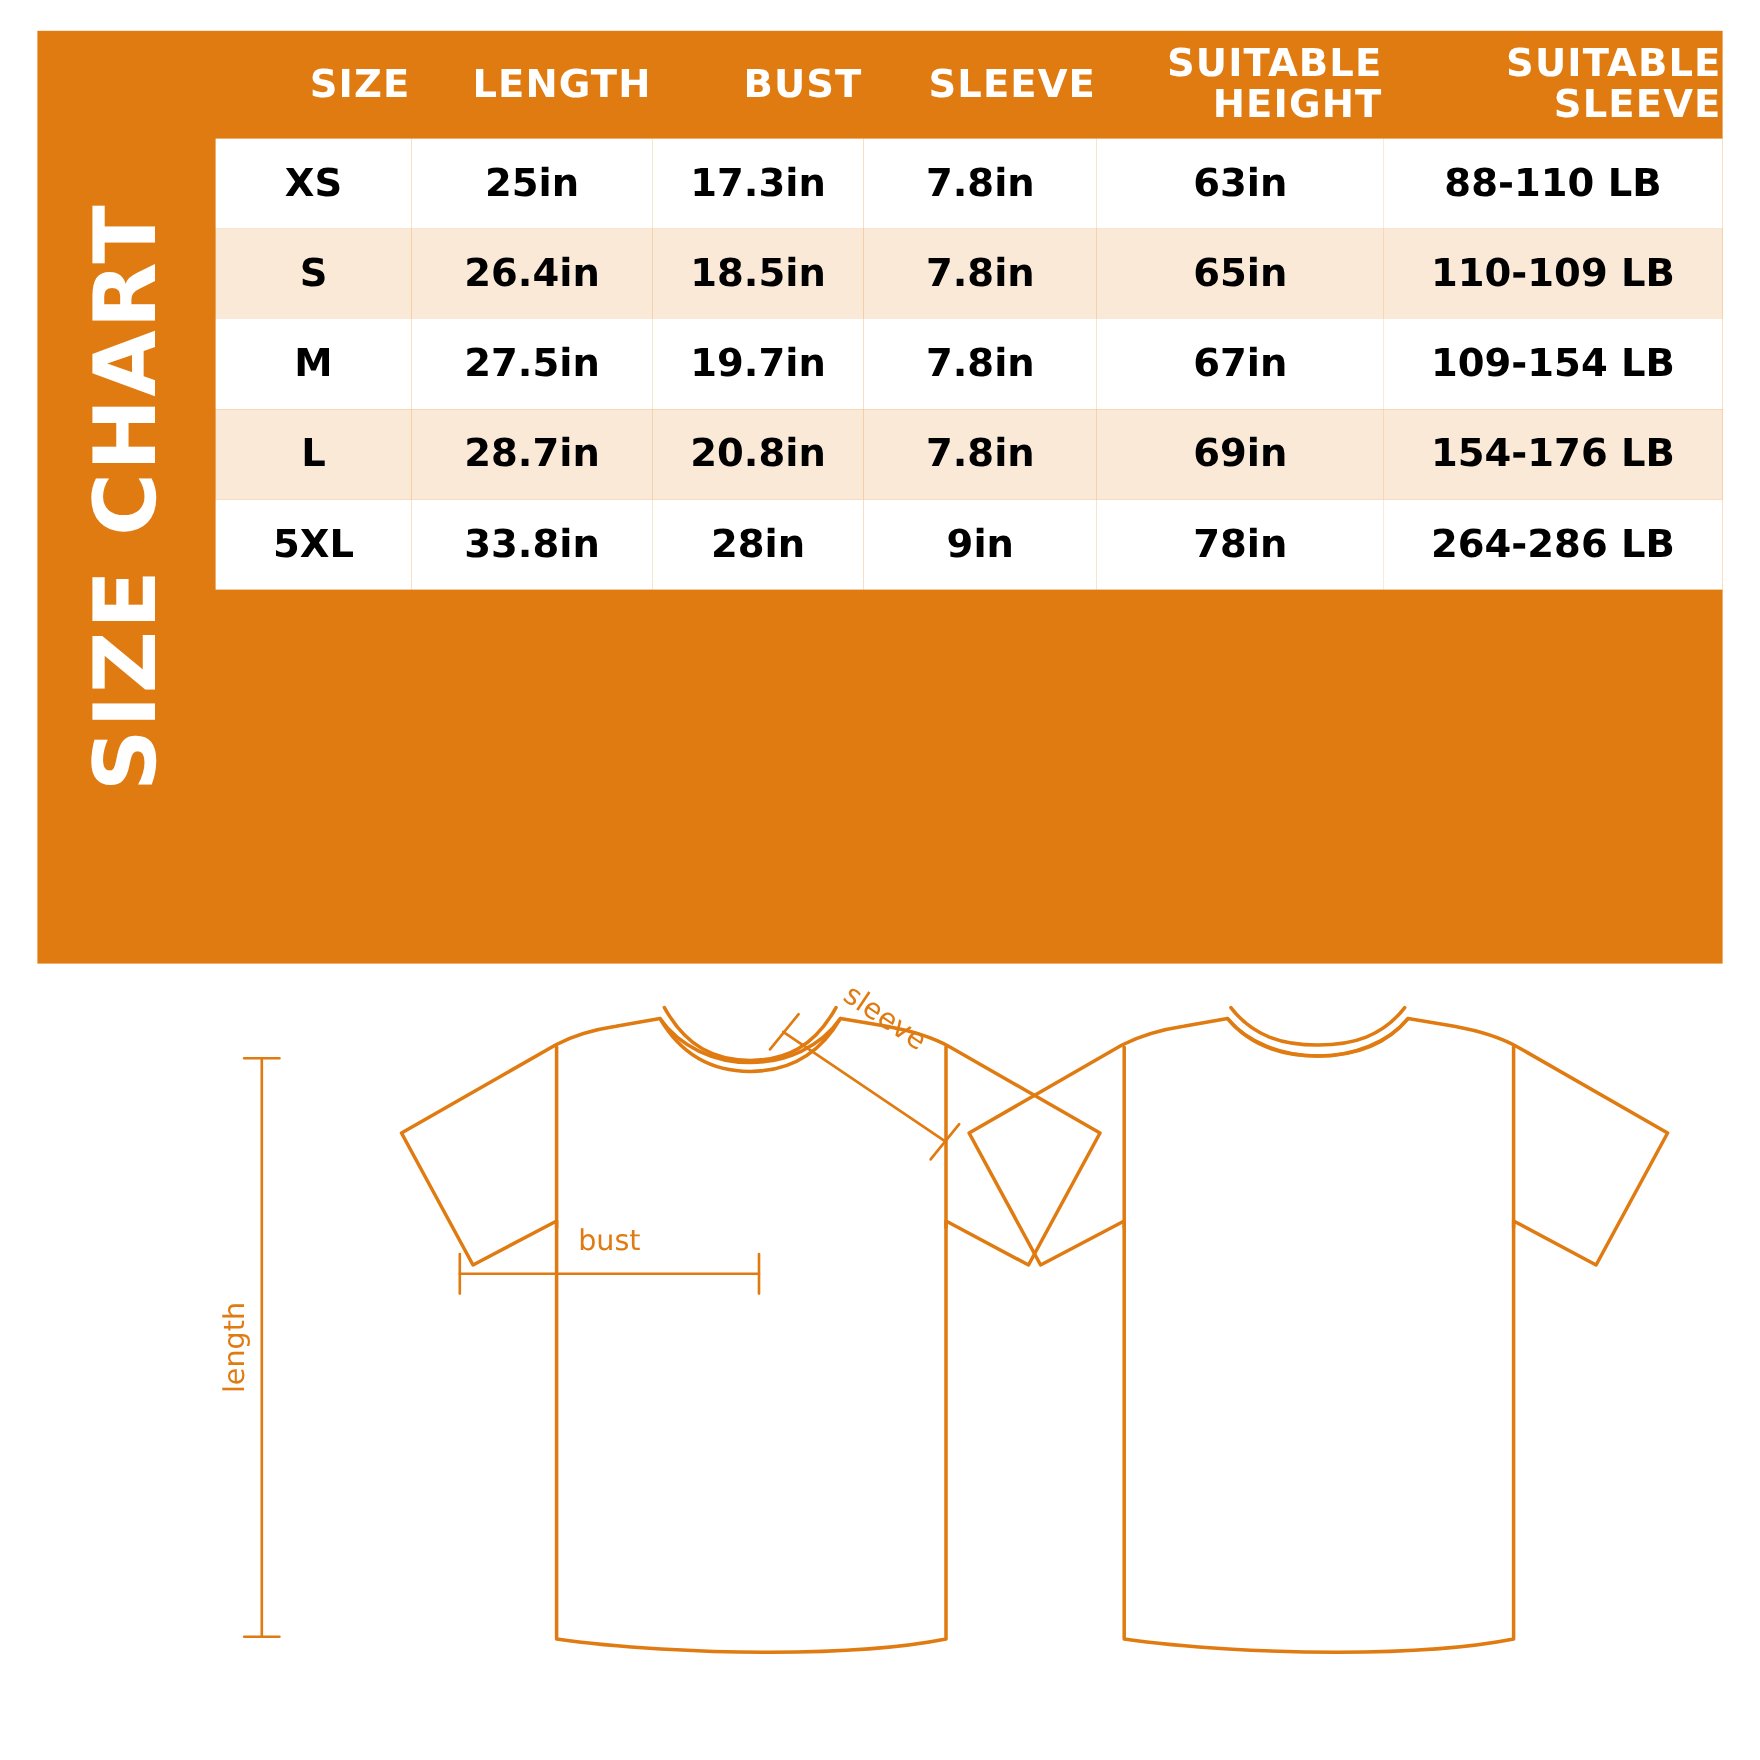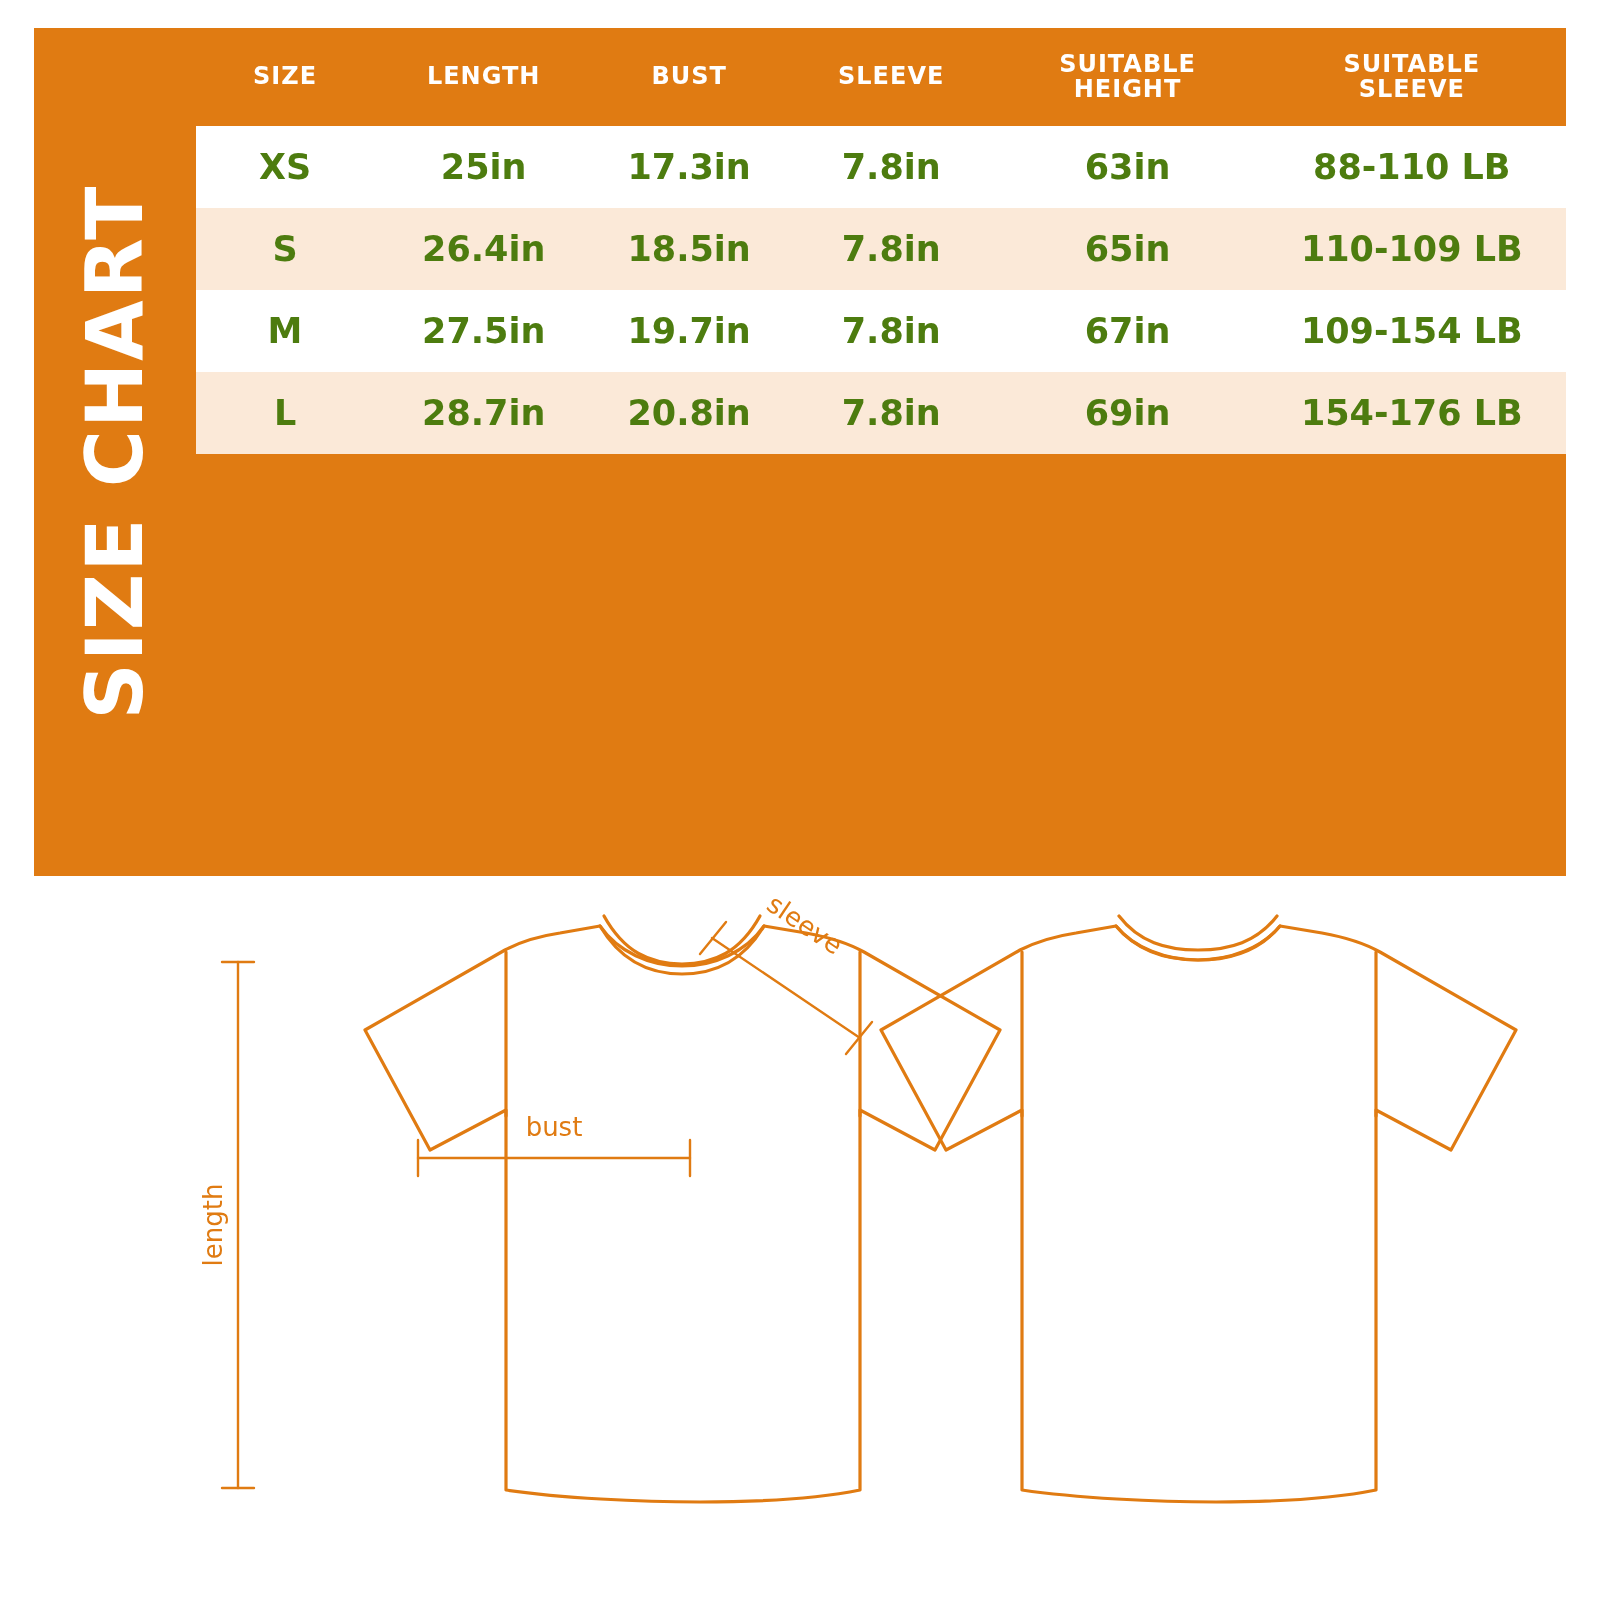--- a/index.html
+++ b/index.html
@@ -57,31 +57,31 @@
     flex-direction: column;
   }
 
   table.size-table {
     width: 100%;
     border-collapse: collapse;
     table-layout: fixed;
   }
   table.size-table th {
     color: #ffffff;
-    font-size: 24px;
+    font-size: 35px;
     font-weight: bold;
     letter-spacing: 1px;
     height: 96px;
     vertical-align: middle;
-    text-align: center;
+    text-align: right;
     line-height: 1.05;
     font-family: "DejaVu Sans", sans-serif;
   }
   table.size-table td {
-    color: #4d7c0f;
+    color: #000000;
     font-size: 35px;
     font-weight: bold;
     height: 80px;
     text-align: center;
     vertical-align: middle;
     font-family: "DejaVu Sans", sans-serif;
   }
   table.size-table tbody tr:nth-child(odd) { background: #ffffff; }
   table.size-table tbody tr:nth-child(even) { background: #fbe9d8; }
 
@@ -172,20 +172,28 @@
             <td>67in</td>
             <td>109-154 LB</td>
           </tr>
           <tr>
             <td>L</td>
             <td>28.7in</td>
             <td>20.8in</td>
             <td>7.8in</td>
             <td>69in</td>
             <td>154-176 LB</td>
+          </tr>
+          <tr>
+            <td>5XL</td>
+            <td>33.8in</td>
+            <td>28in</td>
+            <td>9in</td>
+            <td>78in</td>
+            <td>264-286 LB</td>
           </tr>
         </tbody>
       </table>
     </div>
   </div>
 
   <div class="diagram">
     <svg width="1600" height="700" viewBox="0 0 1600 700" xmlns="http://www.w3.org/2000/svg">
       <g fill="none" stroke="#e07b12" stroke-width="3.2" stroke-linejoin="round" stroke-linecap="round">
 

